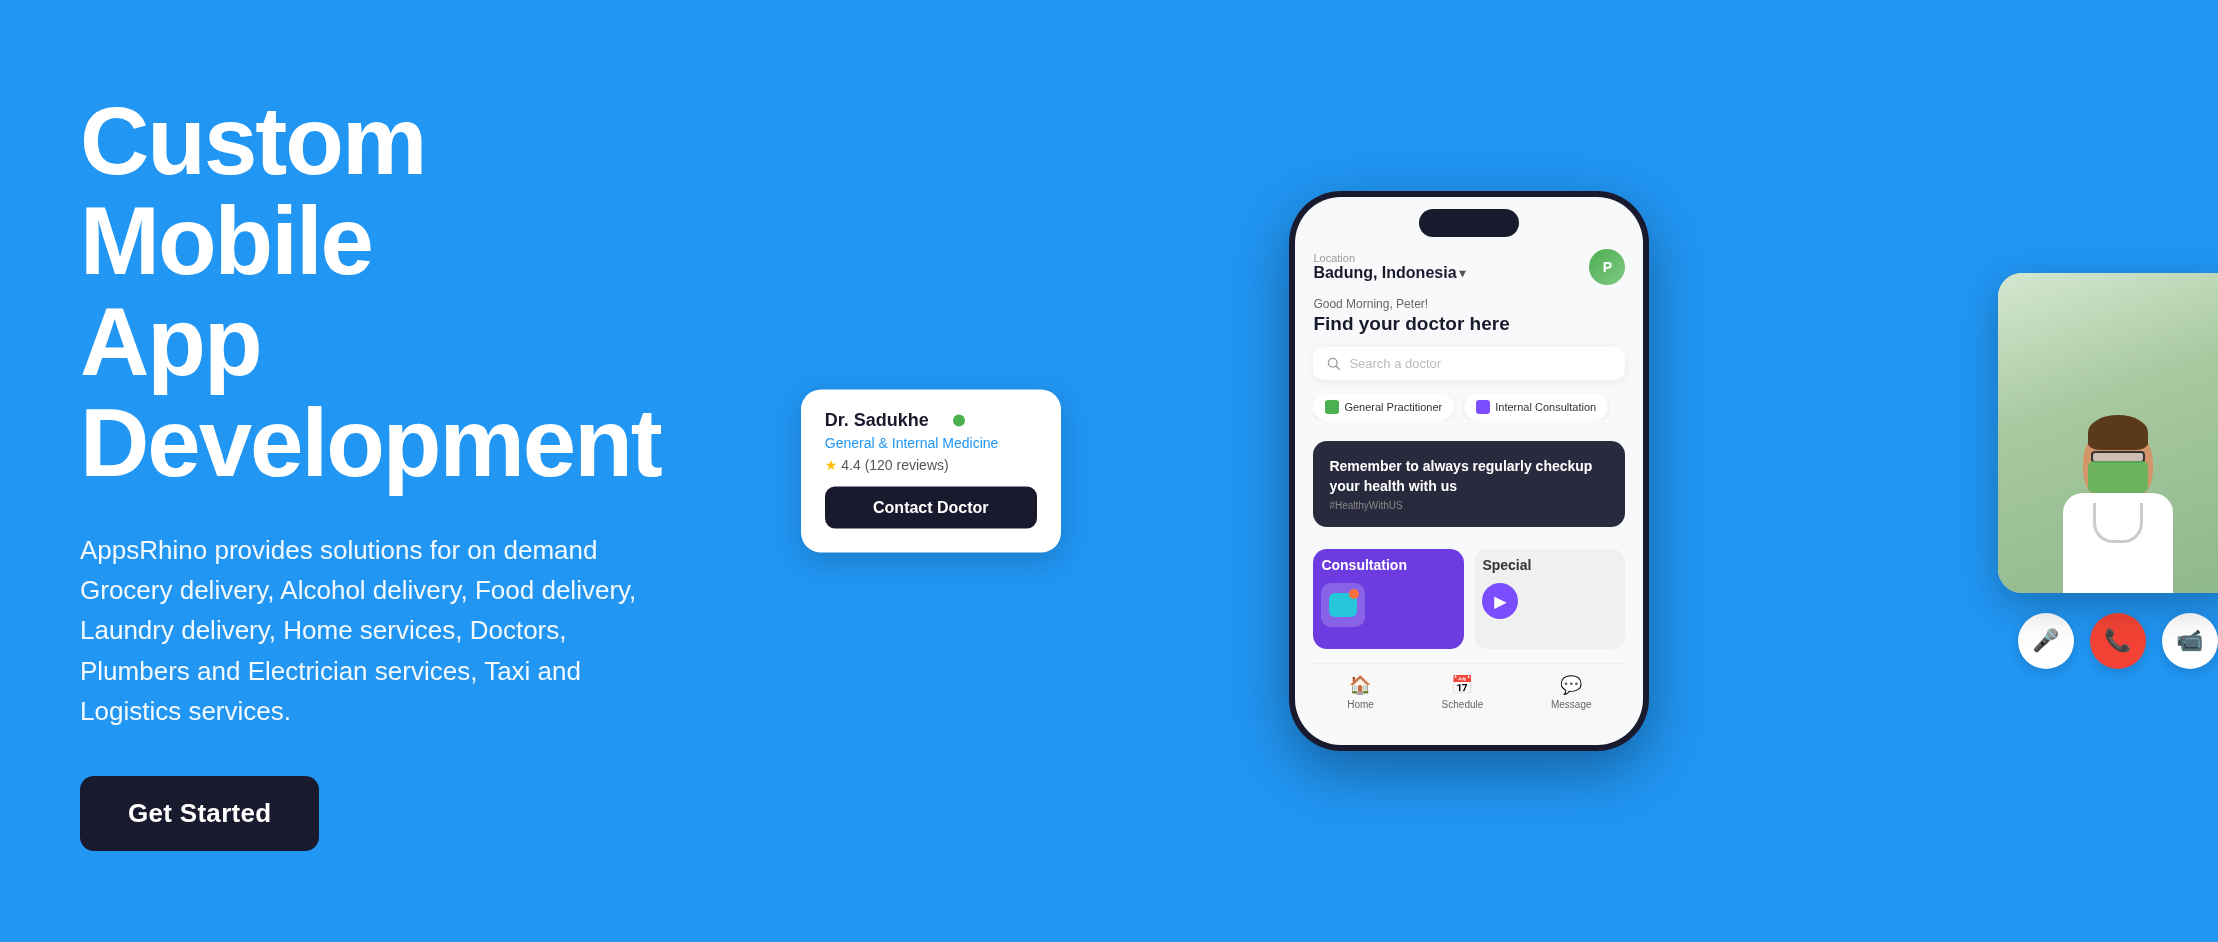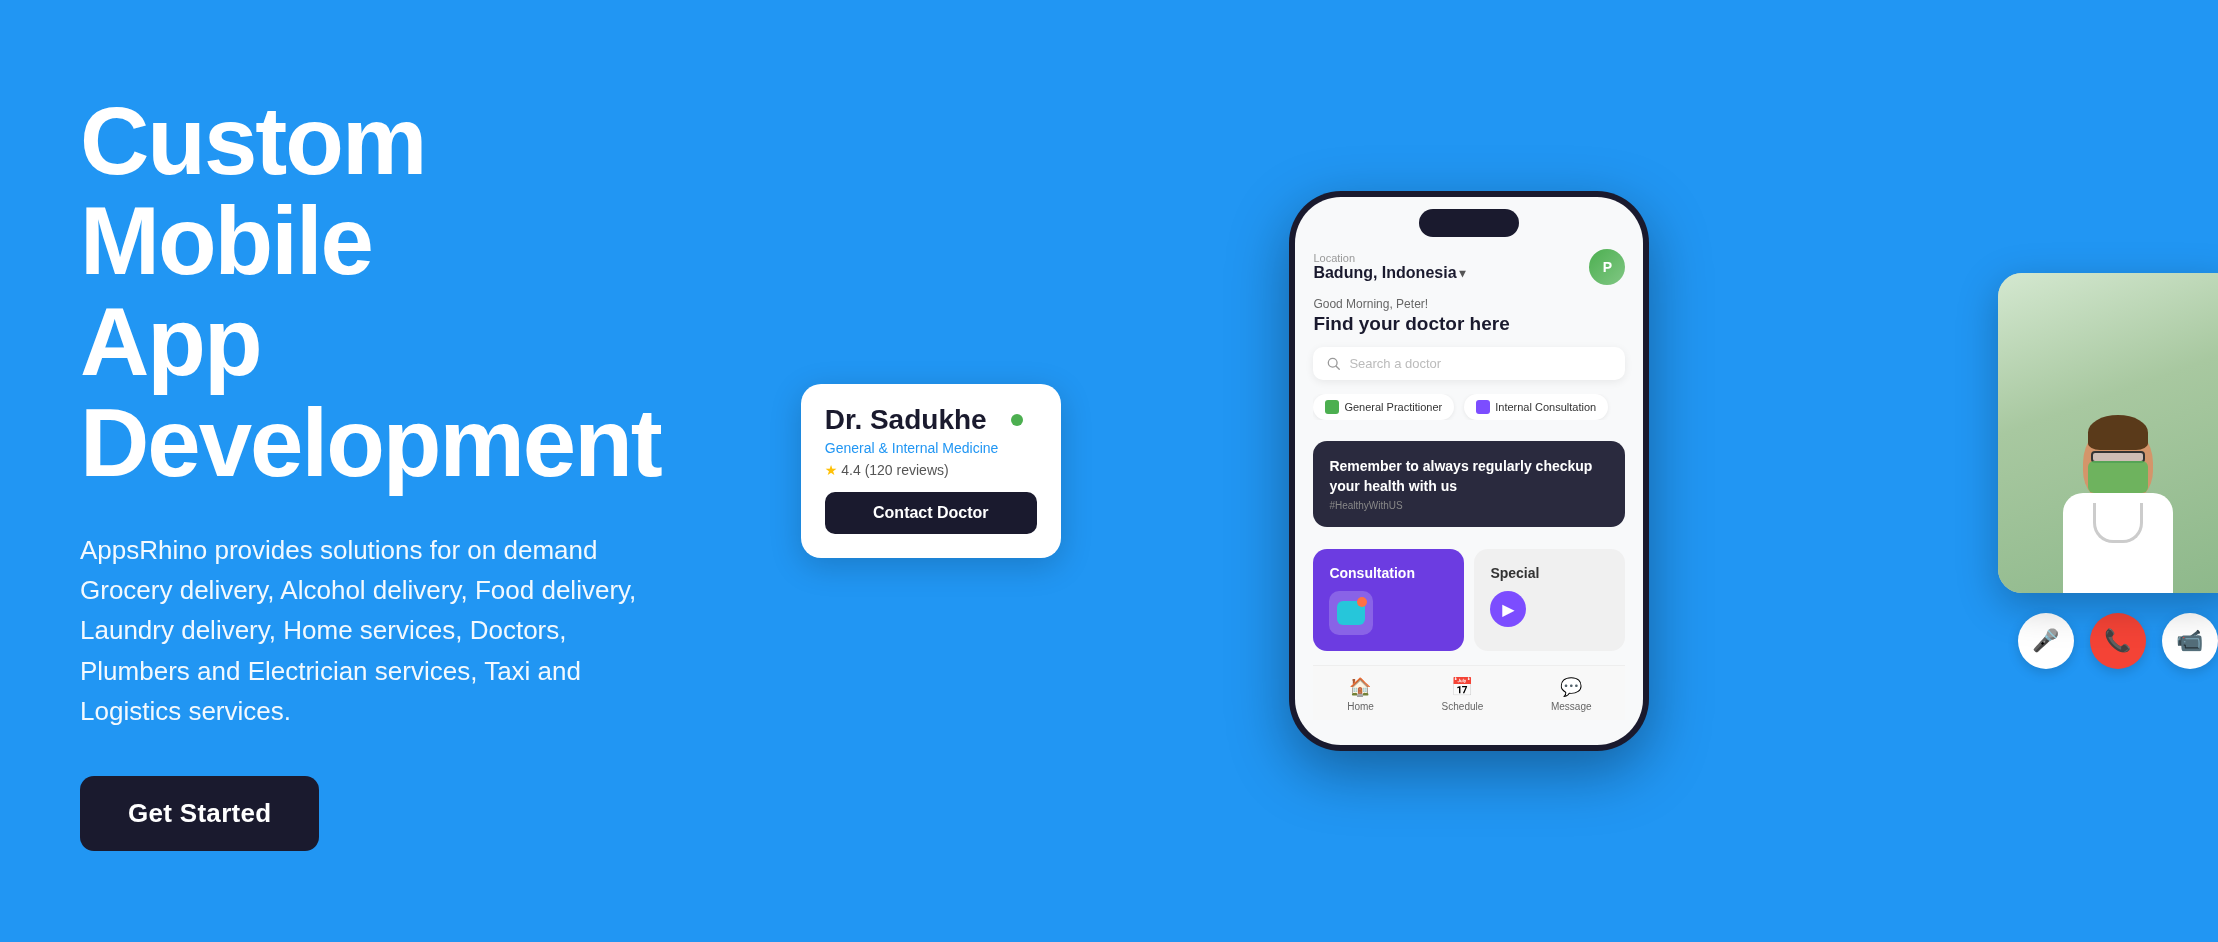--- a/index.html
+++ b/index.html
@@ -68,21 +68,21 @@
       transform: translateY(-50%);
       background: white;
       border-radius: 20px;
       padding: 20px 24px 24px;
       width: 260px;
       box-shadow: 0 8px 32px rgba(0,0,0,0.18);
       z-index: 10;
     }
 
     .doctor-name {
-      font-size: 28px;
+      font-size: 18px;
       font-weight: 700;
       color: #1a1a2e;
       display: flex;
       align-items: center;
       gap: 24px;
       margin-bottom: 4px;
     }
 
     .online-dot {
       width: 12px;
@@ -293,21 +293,21 @@
     
     .services-grid {
       display: grid;
       grid-template-columns: 1fr 1fr;
       gap: 10px;
       margin-bottom: 14px;
     }
 
     .service-card {
       border-radius: 14px;
-      padding: 16px;
+      padding: 8px;
       min-height: 100px;
       position: relative;
     }
 
     .service-card.consultation {
       background: #6C3CE1;
       color: white;
     }
 
     .service-card.special {

